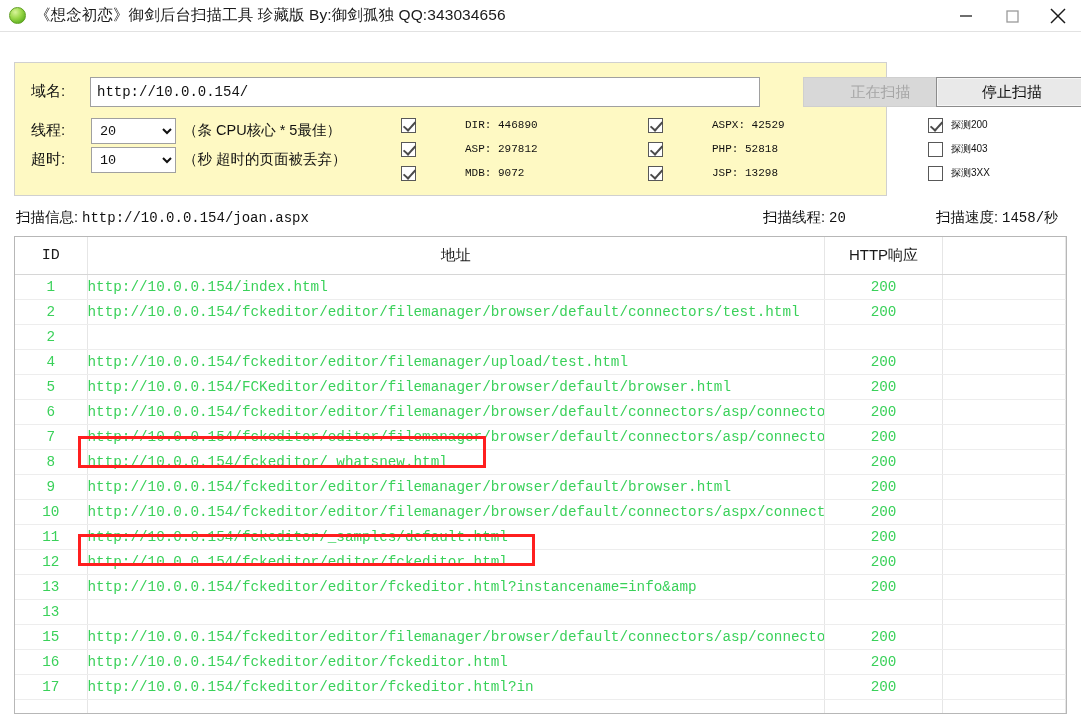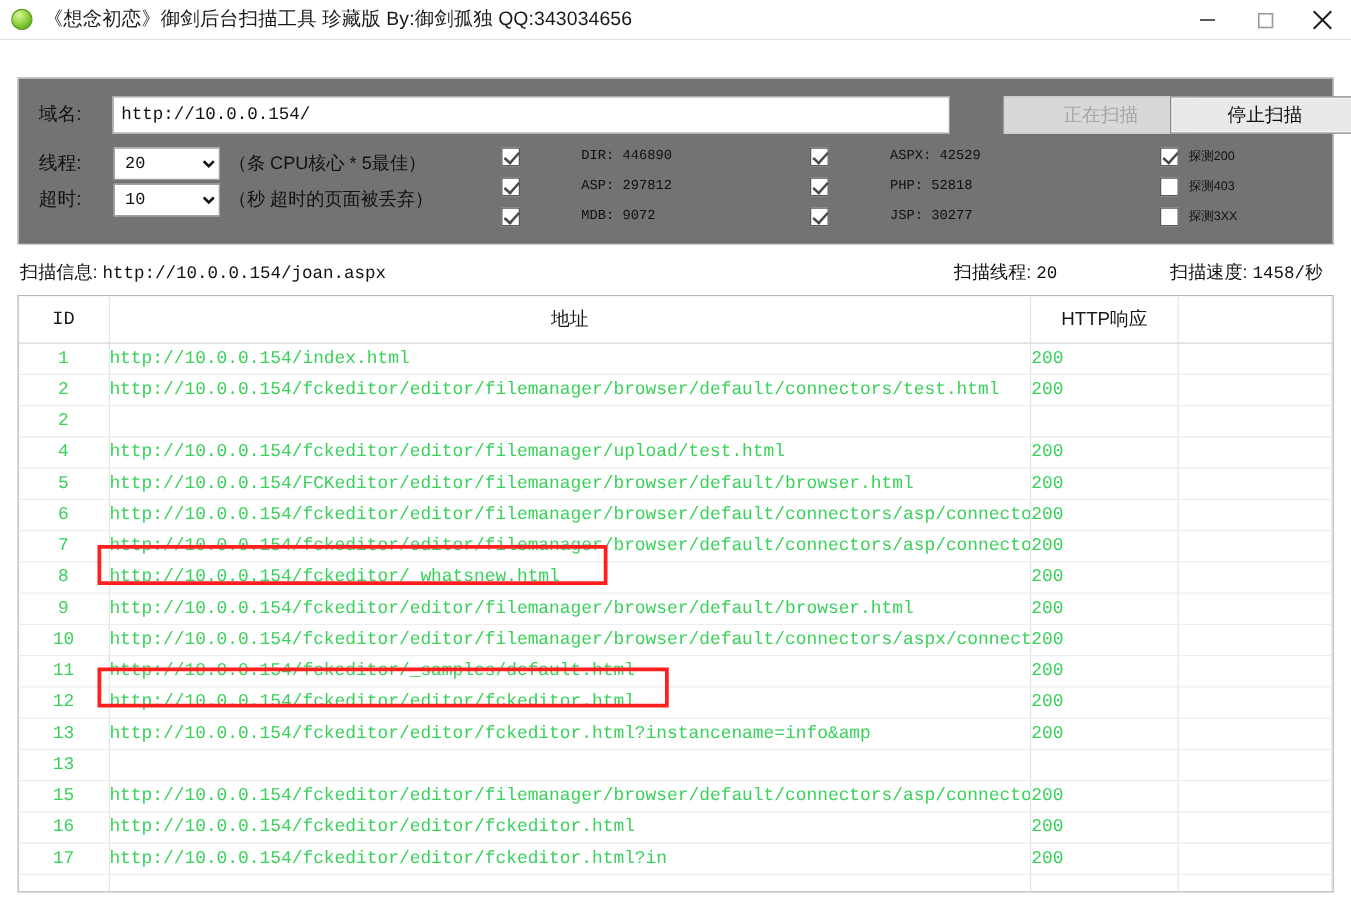--- a/index.html
+++ b/index.html
@@ -48,22 +48,22 @@
     align-items: center;
     justify-content: center;
     cursor: default;
   }
   .win-btn svg { display: block; }
 
   
   .settings {
     position: absolute;
     left: 14px; top: 62px;
-    width: 1053px; height: 134px;
-    background: #737373;
+    width: 873px; height: 134px;
+    background: #fef9c3;
     border: 1px solid #d0d0d0;
   }
 
   .row-domain {
     position: absolute;
     left: 0; top: 14px;
     width: 100%; height: 30px;
   }
   .lbl {
     font-size: 15px;
@@ -236,21 +236,21 @@
     padding: 0;
     overflow: hidden;
     white-space: nowrap;
   }
   td.c-id {
     color: #1a1a1a;
     text-align: center;
     width: 72px;
   }
   td.c-url { padding-left: 12px; width: auto; }
-  td.c-code { text-align: left; width: 118px; }
+  td.c-code { text-align: center; width: 118px; }
   col.w-id { width: 72px; }
   col.w-url { width: auto; }
   col.w-code { width: 118px; }
   col.w-pad { width: 123px; }
   td.c-pad { border-right: none; }
 
   
   .annot {
     position: absolute;
     border: 3px solid #ff1f1f;
@@ -327,21 +327,21 @@
     <div class="cbrow">
       <span class="cbox checked"></span>
       <span class="cbtext">ASPX: 42529</span>
     </div>
     <div class="cbrow">
       <span class="cbox checked"></span>
       <span class="cbtext">PHP: 52818</span>
     </div>
     <div class="cbrow">
       <span class="cbox checked"></span>
-      <span class="cbtext">JSP: 30277</span>
+      <span class="cbtext">JSP: 13298</span>
     </div>
   </div>
 
   <div class="cbgroup grp-3">
     <div class="cbrow">
       <span class="cbox checked"></span>
       <span class="cbtext-cn">探测200</span>
     </div>
     <div class="cbrow">
       <span class="cbox"></span>

